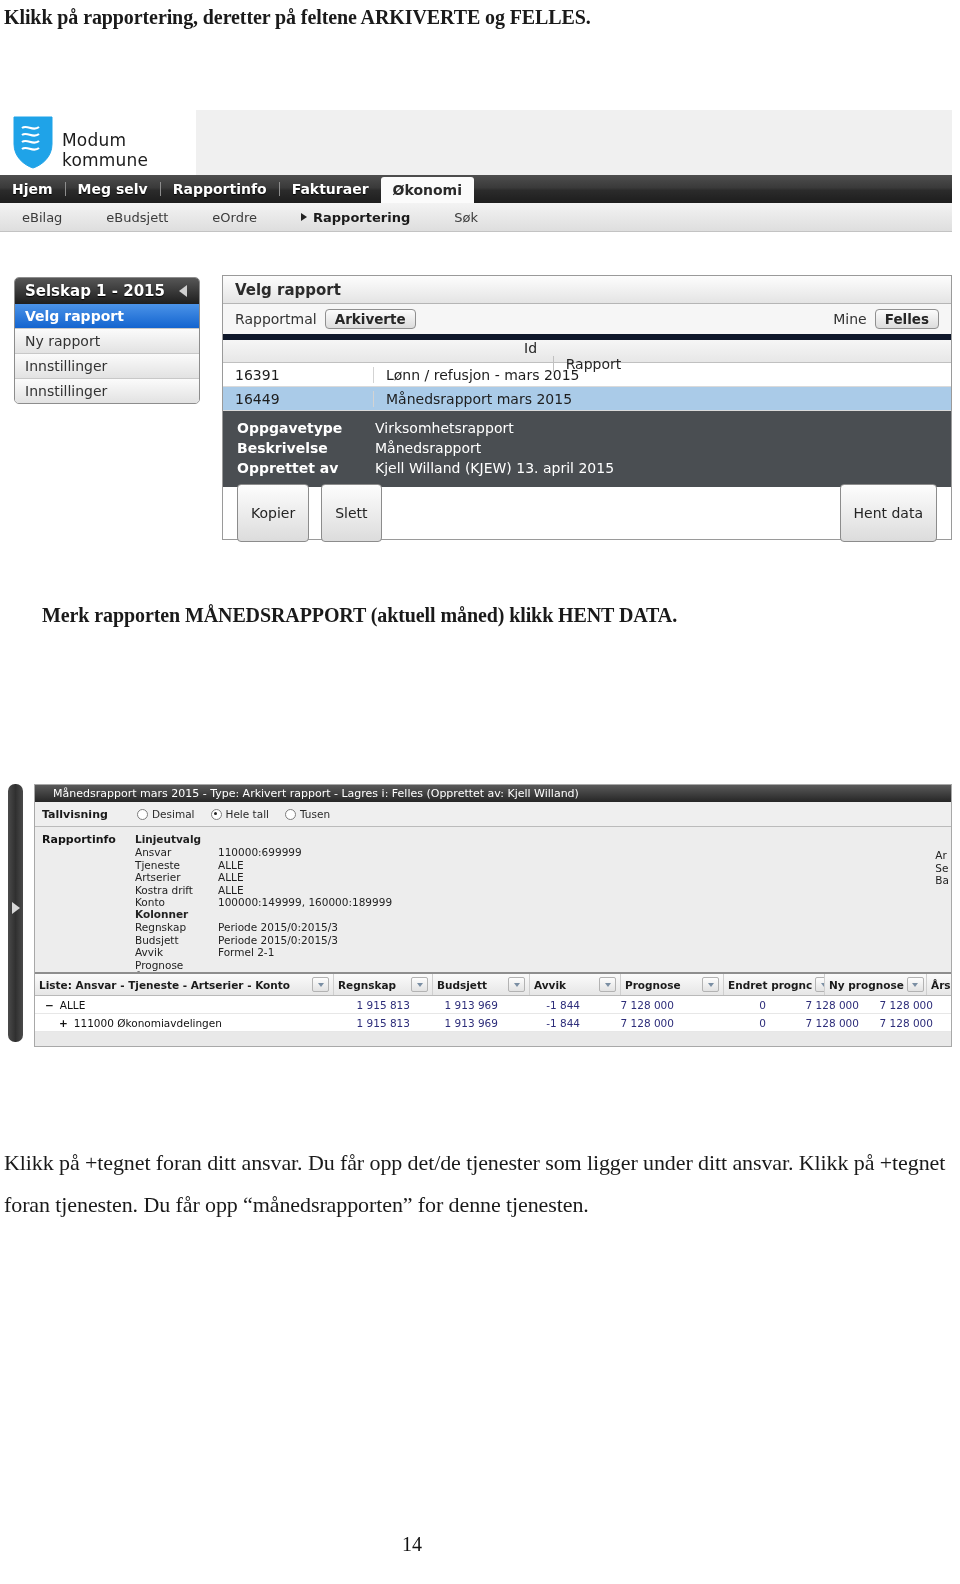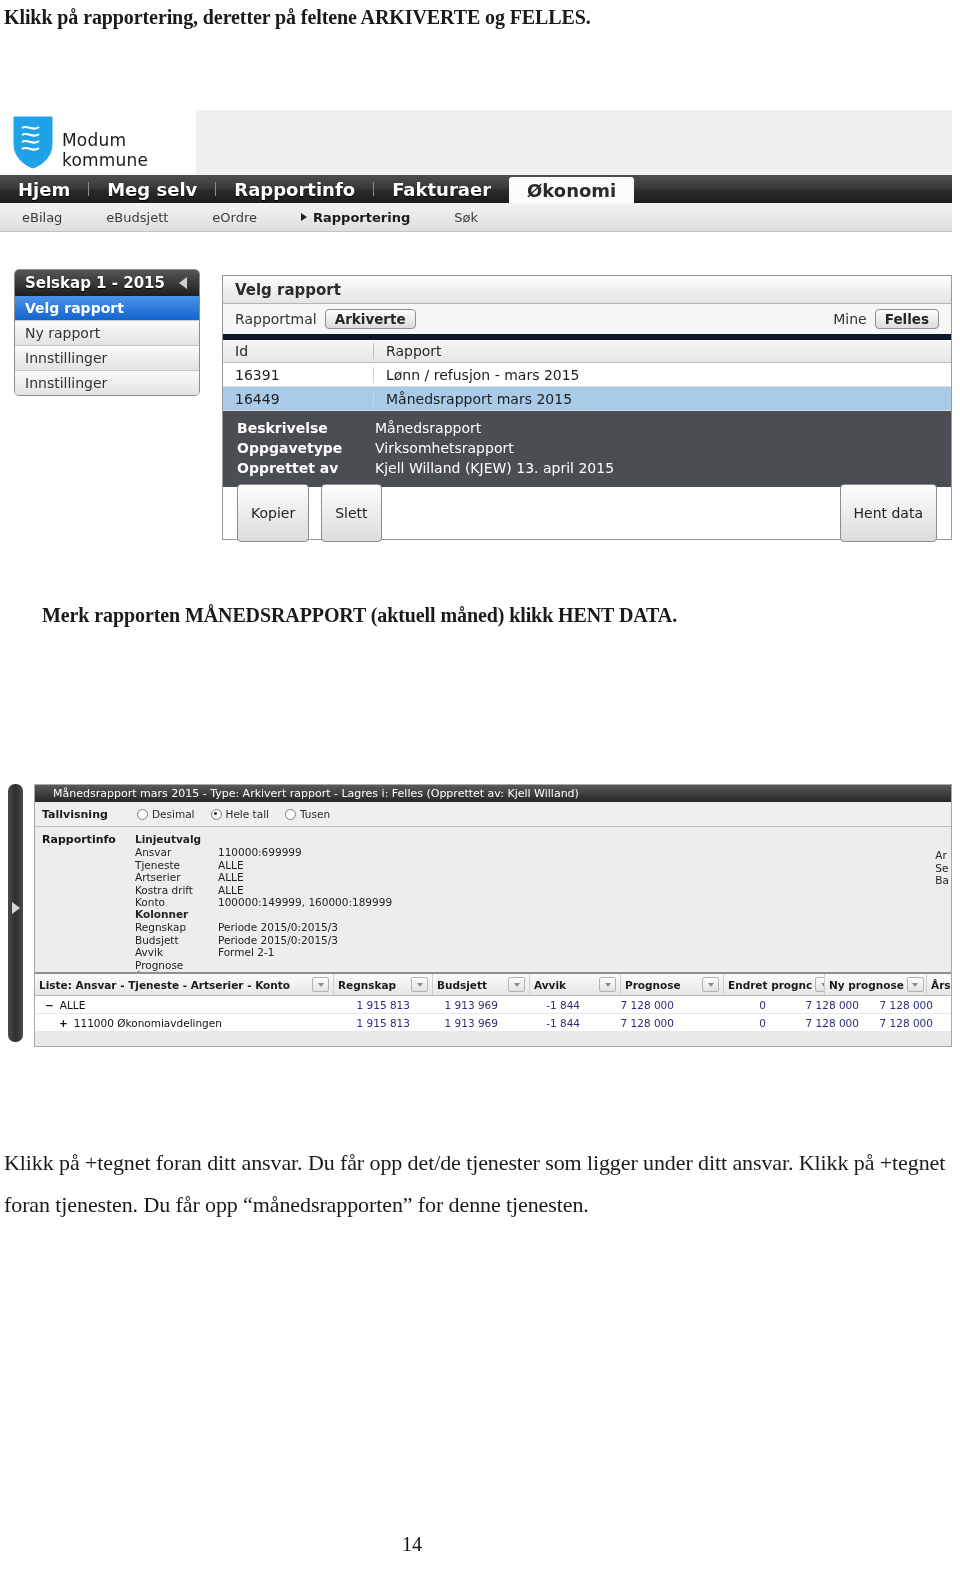--- a/index.html
+++ b/index.html
@@ -26,41 +26,41 @@
     background:#ffffff;overflow:hidden;}
 
   .brandbar{height:65px;background:#f0f0f0;position:relative;}
   .brand-white{position:absolute;left:0;top:0;width:196px;height:65px;background:#fff;}
   .coat{position:absolute;left:13px;top:6px;width:40px;height:53px;}
   .brandname{position:absolute;left:62px;top:20px;font-size:17px;color:#1c1c1c;
     font-family:"DejaVu Sans", sans-serif;letter-spacing:.2px;}
 
   .mainnav{height:28px;background:linear-gradient(to bottom,#4e4e4e 0%,#3a3a3a 45%,#2b2b2b 55%,#1d1d1d 100%);
     position:relative;display:flex;align-items:stretch;}
-  .mainnav .navitem{display:flex;align-items:center;padding:0 18px;color:#fff;
-    font-weight:bold;font-size:18px;text-shadow:0 1px 1px #000;
+  .mainnav .navitem{display:flex;align-items:center;padding:0 12px;color:#fff;
+    font-weight:bold;font-size:14px;text-shadow:0 1px 1px #000;
     font-family:"DejaVu Sans", sans-serif;position:relative;}
   .mainnav .navsep{width:1px;align-self:center;height:14px;background:#8d8d8d;}
   .mainnav .navitem.active{background:#fbfbfb;color:#2a2a2a;text-shadow:none;
     border-radius:3px 3px 0 0;margin-top:2px;}
 
   .subnav{height:28px;background:linear-gradient(to bottom,#f3f3f3,#dedede);
     border-bottom:1px solid #c3c3c3;display:flex;align-items:center;}
   .subnav .subitem{padding:0 22px;font-size:13px;color:#3b3b3b;
     font-family:"DejaVu Sans", sans-serif;display:flex;align-items:center;gap:6px;}
   .subnav .subitem.active{font-weight:bold;color:#1a1a1a;}
   .tri{width:0;height:0;border-left:6px solid #222;border-top:4px solid transparent;
     border-bottom:4px solid transparent;display:inline-block;}
 
   .blank-strip{height:35px;background:#fff;}
 
   .body1{position:relative;height:300px;background:#fff;}
 
   
-  .sidepanel{position:absolute;left:14px;top:2px;width:184px;
+  .sidepanel{position:absolute;left:14px;top:10px;width:184px;
     border:1px solid #8d8d8d;border-radius:5px;overflow:hidden;background:#efefef;}
   .sp-head{height:26px;background:linear-gradient(to bottom,#565656,#1e1e1e);
     color:#fff;font-weight:bold;font-size:15px;display:flex;align-items:center;
     justify-content:space-between;padding:0 8px 0 10px;text-shadow:0 1px 1px #000;
     font-family:"DejaVu Sans", sans-serif;}
   .collapse-ic{width:0;height:0;border-right:8px solid #cfcfcf;
     border-top:6px solid transparent;border-bottom:6px solid transparent;margin-right:4px;}
   .sp-item{height:24px;display:flex;align-items:center;padding-left:10px;
     font-size:14px;color:#333;border-bottom:1px solid #c8c8c8;
     background:linear-gradient(to bottom,#fbfbfb,#e2e2e2);
@@ -76,21 +76,21 @@
     font-weight:bold;font-size:15px;color:#2b2b2b;font-family:"DejaVu Sans", sans-serif;}
   .rp-filter{height:30px;display:flex;align-items:center;padding:0 12px;
     background:#f6f6f6;border-bottom:6px solid #0f172a;}
   .flabel{font-size:14px;color:#333;margin-right:8px;font-family:"DejaVu Sans", sans-serif;}
   .fbtn{border:1px solid #8f8f8f;border-radius:4px;padding:1px 9px;font-size:13.5px;
     font-weight:bold;color:#262626;background:linear-gradient(to bottom,#fcfcfc,#dcdcdc);
     font-family:"DejaVu Sans", sans-serif;}
   .spacer{flex:1;}
   .rp-th{height:22px;display:flex;align-items:center;
     background:linear-gradient(to bottom,#f6f6f6,#e7e7e7);border-bottom:1px solid #c0c0c0;
-    font-size:14px;color:#262626;font-family:"DejaVu Sans", sans-serif;}
+    font-size:14px;color:#262626;font-family:"DejaVu Sans", sans-serif;flex-direction:column;}
   .rp-row{height:23px;display:flex;align-items:center;font-size:14px;color:#1d1d1d;
     border-bottom:1px solid #dadada;font-family:"DejaVu Sans", sans-serif;}
   .rp-row.sel{background:#aacbe8;}
   .c-id{width:150px;padding-left:12px;box-sizing:border-box;}
   .c-rap{flex:1;padding-left:12px;box-sizing:border-box;border-left:1px solid #d3d3d3;}
   .rp-th .c-rap{border-left:1px solid #c0c0c0;}
 
   .detail{background:#4a4e52;color:#fff;padding:7px 0 9px 0;}
   .drow{display:flex;font-size:14px;line-height:20px;font-family:"DejaVu Sans", sans-serif;}
   .dlab{width:152px;padding-left:14px;box-sizing:border-box;font-weight:bold;}
@@ -226,26 +226,26 @@
         <div class="c-id">16391</div>
         <div class="c-rap">Lønn / refusjon - mars 2015</div>
       </div>
       <div class="rp-row sel">
         <div class="c-id">16449</div>
         <div class="c-rap">Månedsrapport mars 2015</div>
       </div>
 
       <div class="detail">
         <div class="drow">
+          <div class="dlab">Oppgavetype</div>
+          <div class="dval">Virksomhetsrapport</div>
+        </div>
+        <div class="drow">
           <div class="dlab">Beskrivelse</div>
           <div class="dval">Månedsrapport</div>
-        </div>
-        <div class="drow">
-          <div class="dlab">Oppgavetype</div>
-          <div class="dval">Virksomhetsrapport</div>
         </div>
         <div class="drow">
           <div class="dlab">Opprettet av</div>
           <div class="dval">Kjell Willand (KJEW) 13. april 2015</div>
         </div>
       </div>
 
       <div class="rp-foot">
         <span class="gbtn">Kopier</span>
         <span class="gbtn">Slett</span>

